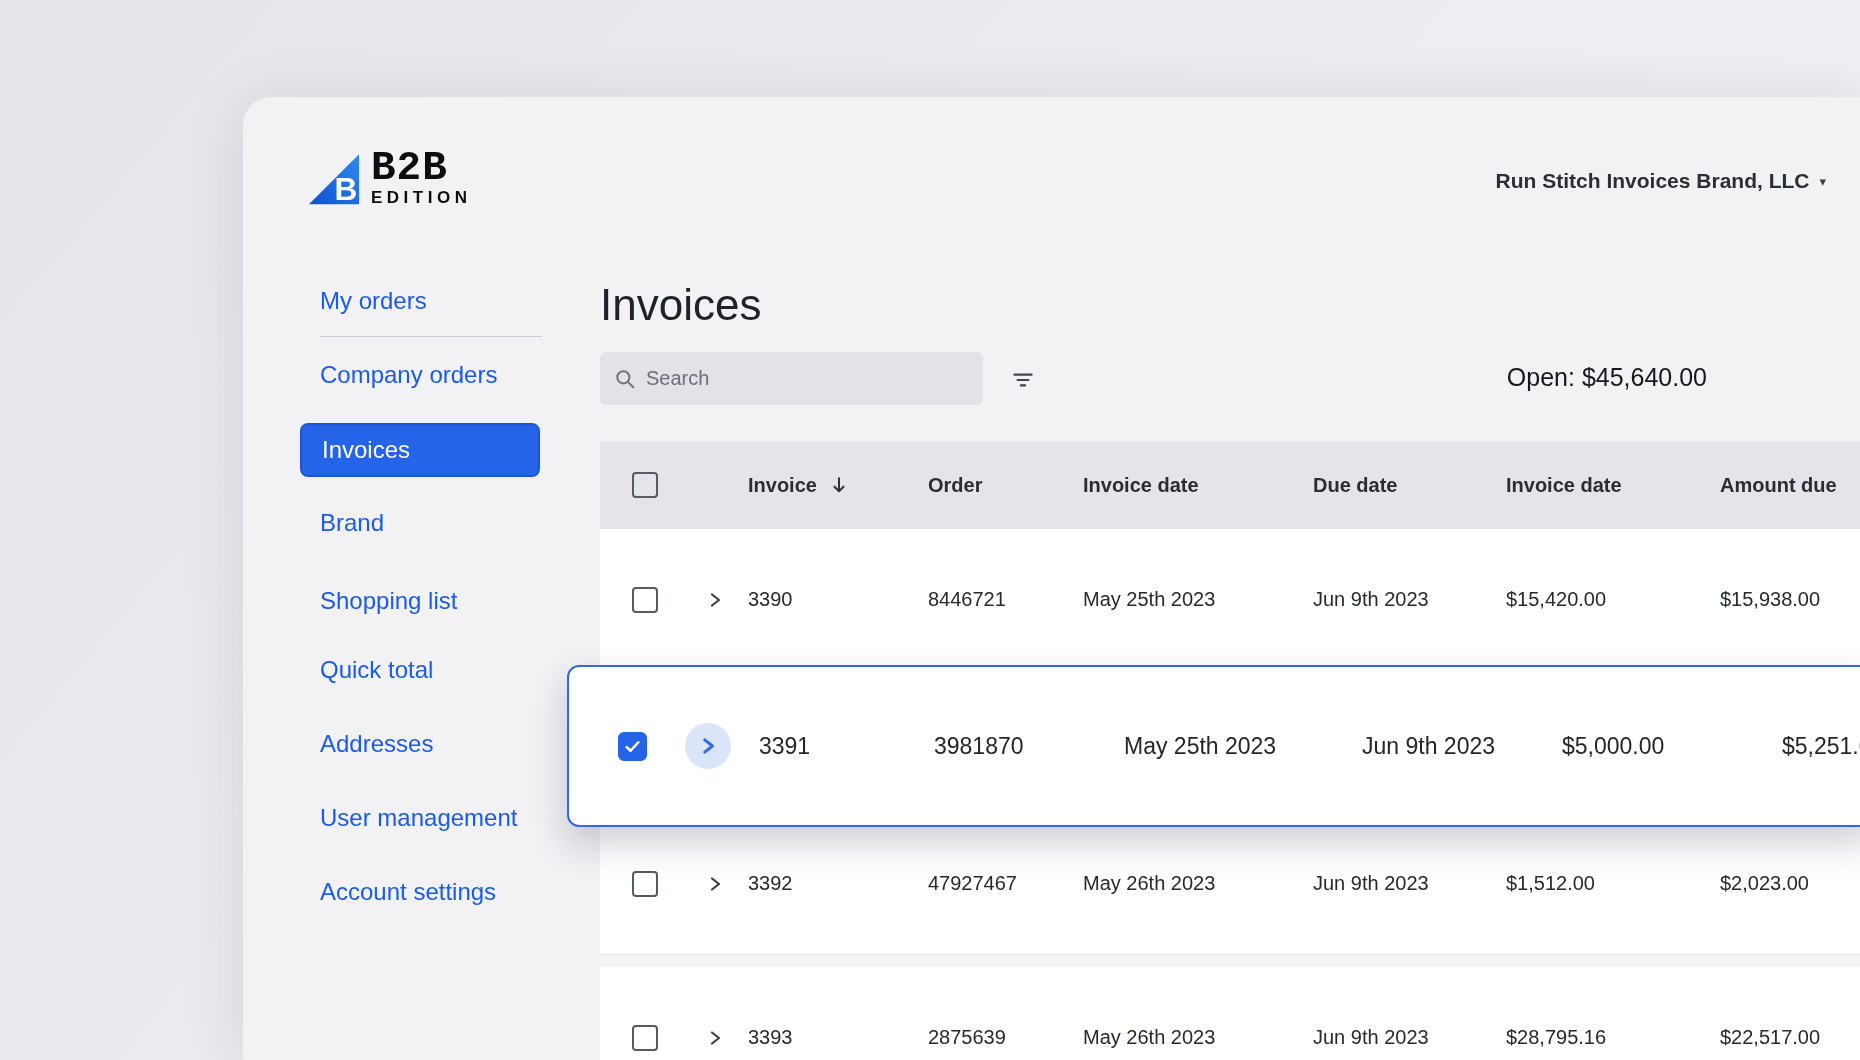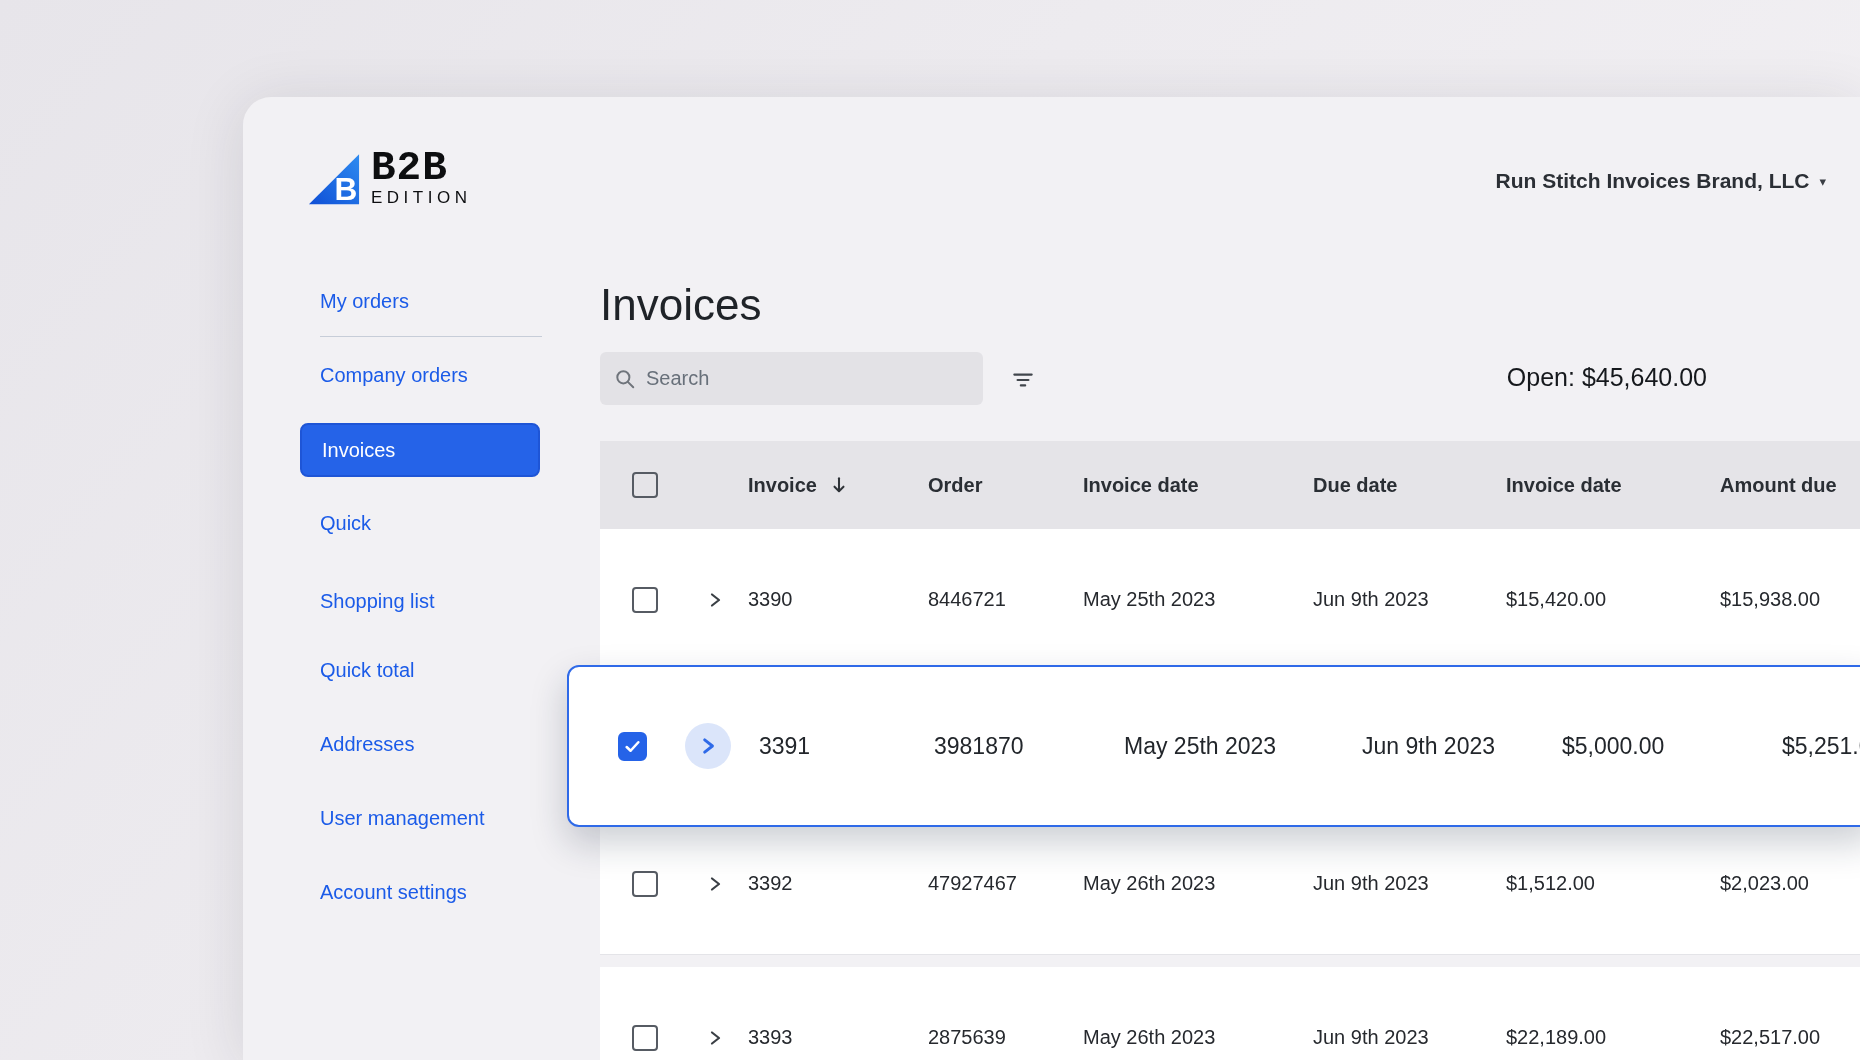--- a/index.html
+++ b/index.html
@@ -11,30 +11,30 @@
   }
   .panel {
     position:absolute; left:243px; top:97px; right:0; bottom:0;
     background:#f2f1f4; border-top-left-radius:28px;
     box-shadow:0 6px 60px rgba(30,30,50,.12);
   }
 
   
   .logo { position:absolute; left:64px; top:52px; display:flex; align-items:center; gap:10px; cursor:pointer; }
   .logo-text .l1 { font-size:41px; font-weight:800; letter-spacing:1px; color:#0d0e10; line-height:.95;font-family:Liberation Mono, monospace; }
-  .logo-text .l2 { font-size:17px; font-weight:400; letter-spacing:4.5px; color:#0d0e10; }
+  .logo-text .l2 { font-size:17px; font-weight:700; letter-spacing:4.5px; color:#0d0e10; }
 
   
   .account { position:absolute; top:72px; right:34px; font-size:21px; font-weight:700; color:#2b2f35; display:flex; align-items:center; gap:10px; cursor:pointer; }
   .account .caret { font-size:13px; color:#3a3e44; }
 
   
   .side-item {
     position:absolute; left:77px; width:220px; display:block;
-    font-size:20px; color:#1b5be8; text-decoration:none; cursor:pointer; line-height:30px;
+    font-size:24px; color:#1b5be8; text-decoration:none; cursor:pointer; line-height:30px;
   }
   .side-divider { position:absolute; left:77px; top:239px; width:222px; height:1px; background:#c7cdd8; }
   .side-item.active {
     left:57px; width:240px; padding:12px 20px; line-height:26px;
     background:#2563e8; color:#fff; border-radius:8px; border:2px solid #1e55d6;
   }
 
   
   .title { position:absolute; left:357px; top:183px; font-size:44px; font-weight:500; color:#1f2328; }
   .search {
@@ -112,21 +112,21 @@
   <div class="account">
     <span>Run Stitch Invoices Brand, LLC</span>
     <span class="caret">▾</span>
   </div>
 
   <nav>
     <a class="side-item" style="top:189px">My orders</a>
     <div class="side-divider"></div>
     <a class="side-item" style="top:263px">Company orders</a>
     <a class="side-item active" style="top:326px">Invoices</a>
-    <a class="side-item" style="top:411px">Quick</a>
+    <a class="side-item" style="top:411px">Brand</a>
     <a class="side-item" style="top:489px">Shopping list</a>
     <a class="side-item" style="top:558px">Quick total</a>
     <a class="side-item" style="top:632px">Addresses</a>
     <a class="side-item" style="top:706px">User management</a>
     <a class="side-item" style="top:780px">Account settings</a>
   </nav>
 
   <h1 class="title">Invoices</h1>
 
   <div class="search">
@@ -238,18 +238,18 @@
         </div>
       <div class="cell chev-cell">
         <svg width="18" height="18" viewBox="0 0 18 18">
           <polyline points="6,3.5 13,9 6,14.5" fill="none" stroke="#3a3f45" stroke-width="2.2" stroke-linecap="round" stroke-linejoin="round"></polyline>
         </svg>
       </div>
       <div class="cell">3393</div>
       <div class="cell">2875639</div>
       <div class="cell">May 26th 2023</div>
       <div class="cell">Jun 9th 2023</div>
-      <div class="cell">$22,189.00</div>
+      <div class="cell">$28,795.16</div>
       <div class="cell">$22,517.00</div>
     </div>
 
   </div>
 </div>
 
 </body></html>

